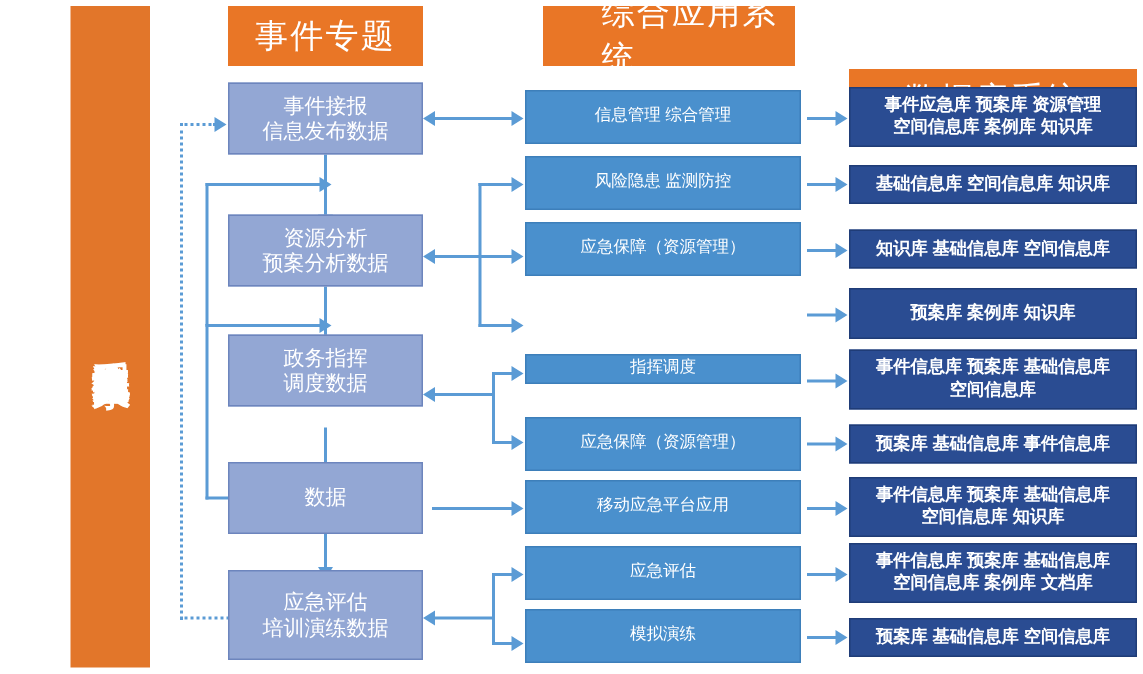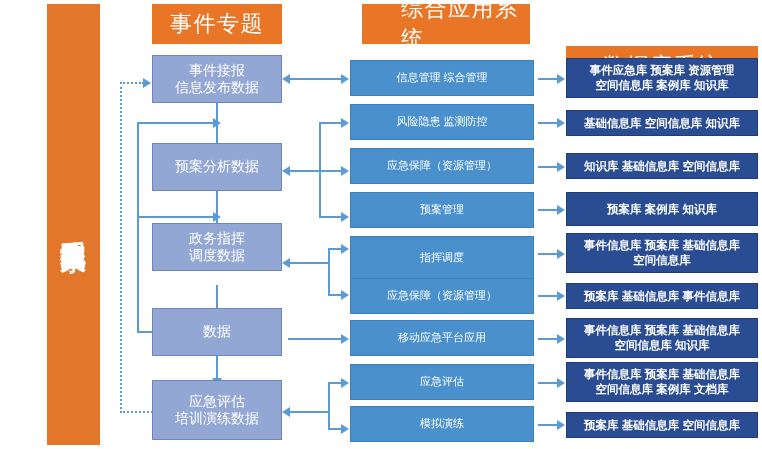--- a/index.html
+++ b/index.html
@@ -237,20 +237,21 @@
 
   <div class="box box-a" style="top:55px; height:48px;">
     <div>
       <div>事件接报</div>
       <div>信息发布数据</div>
     </div>
   </div>
 
   <div class="box box-a" style="top:143px; height:48px;">
     <div>
+      <div>资源分析</div>
       <div>预案分析数据</div>
     </div>
   </div>
 
   <div class="box box-a" style="top:223px; height:48px;">
     <div>
       <div>政务指挥</div>
       <div>调度数据</div>
     </div>
   </div>
@@ -264,22 +265,21 @@
   <div class="box box-a" style="top:380px; height:60px;">
     <div>
       <div>应急评估</div>
       <div>培训演练数据</div>
     </div>
   </div>
 
   <div class="box box-b" style="top:60px;  height:36px;">信息管理  综合管理</div>
   <div class="box box-b" style="top:104px; height:36px;">风险隐患  监测防控</div>
   <div class="box box-b" style="top:148px; height:36px;">应急保障（资源管理）</div>
-  <div class="box box-b" style="top:192px; height:36px;">预案管理</div>
-  <div class="box box-b" style="top:236px; height:43px;">指挥调度</div>
+  <div class="box box-b" style="top:236px; height:20px;">指挥调度</div>
   <div class="box box-b" style="top:278px; height:36px;">应急保障（资源管理）</div>
   <div class="box box-b" style="top:320px; height:36px;">移动应急平台应用</div>
   <div class="box box-b" style="top:364px; height:36px;">应急评估</div>
   <div class="box box-b" style="top:406px; height:36px;">模拟演练</div>
 
   <div class="box box-c" style="top:58px; height:40px;">
     <div>
       <div>事件应急库  预案库  资源管理</div>
       <div>空间信息库  案例库  知识库</div>
     </div>

